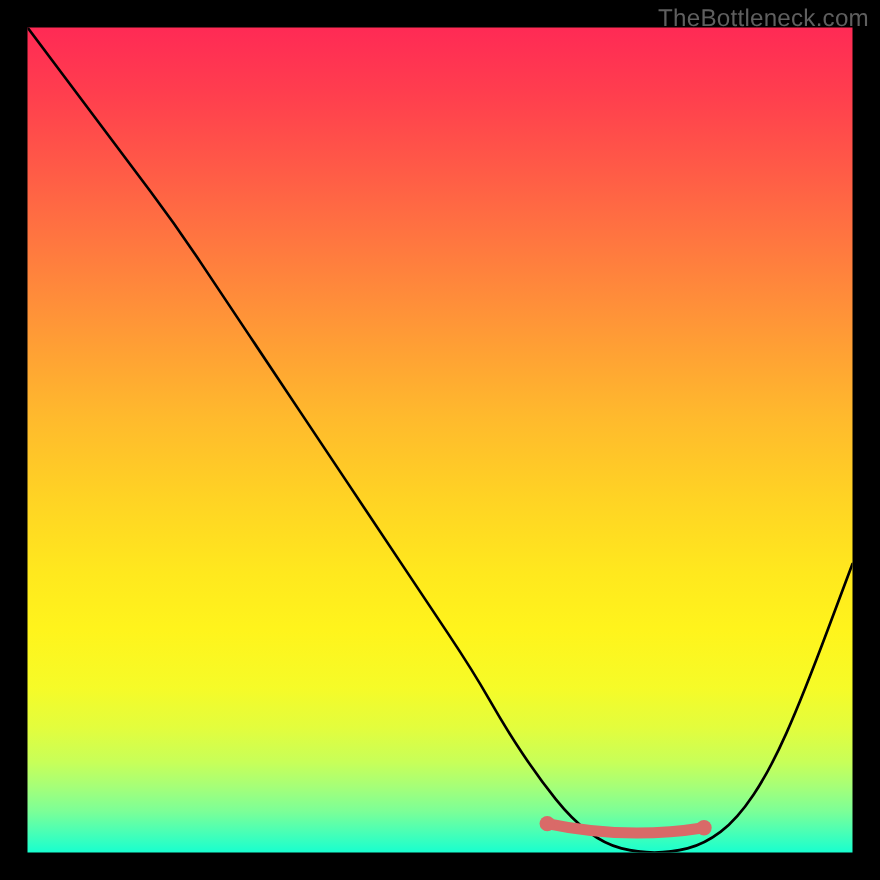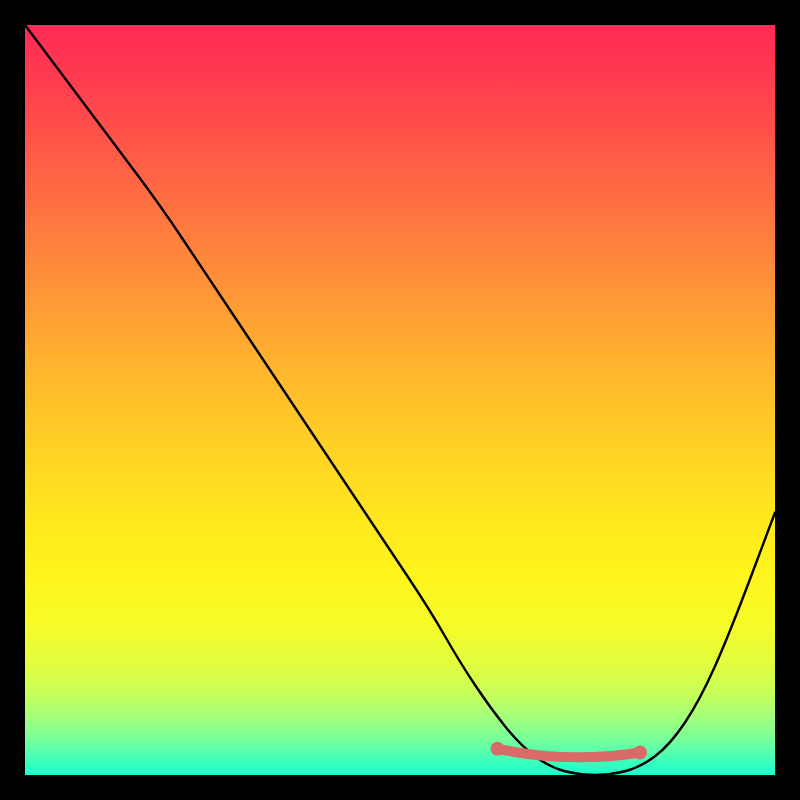--- a/index.html
+++ b/index.html
@@ -67,13 +67,14 @@
 
 <div class="frame">
   <div class="plot">
     <svg class="curve" viewBox="0 0 750 750" preserveAspectRatio="none">
       <path d="M 0 0 Q 0 0 22.5 30 Q 45 60 67.5 90 Q 90 120 112.5 150 Q 135 180 157.5 213.74999999999997 Q 180 247.49999999999994 202.5 281.25 Q 225 315.00000000000006 247.5 348.75 Q 270 382.5 292.5 416.25 Q 315 450 337.5 483.75 Q 360 517.5 382.5 551.25 Q 405 585 420 611.25 Q 434.99999999999994 637.5 450 660 Q 465 682.5 480 701.25 Q 495 720 510 731.25 Q 525 742.5 540 746.25 Q 555 750 570 750 Q 585 750 600 746.25 Q 615 742.5 630 731.25 Q 645 720 660 697.5 Q 675 675 690 641.25 Q 705 607.5 727.5 547.5 T 750 487.5" fill="none" stroke="#000" stroke-width="2.4" stroke-linecap="round" stroke-linejoin="round"></path>
       <path d="M 472.5 723.75 Q 543.75 738.75 615 727.5" fill="none" stroke="#d96a68" stroke-width="10" stroke-linecap="round"></path>
       <circle r="7" fill="#d96a68" cx="472.5" cy="723.75"></circle>
       <circle r="7" fill="#d96a68" cx="615" cy="727.5"></circle>
     </svg>
   </div>
+  <div class="watermark">TheBottleneck.com</div>
 </div>
 
 </body></html>

